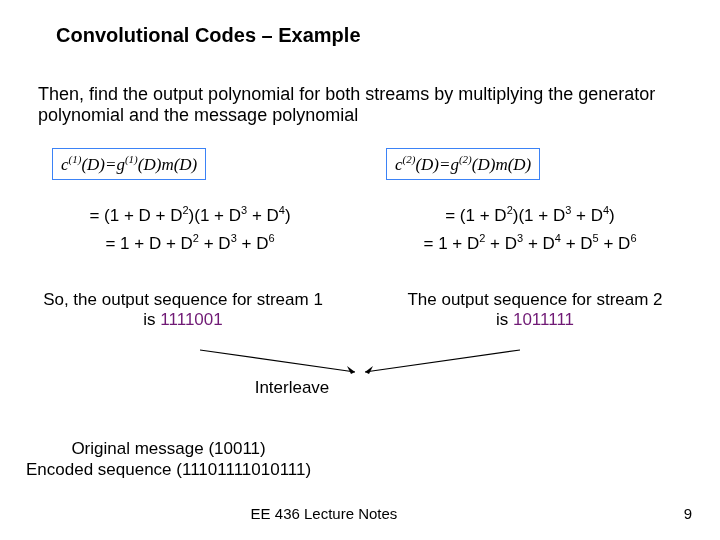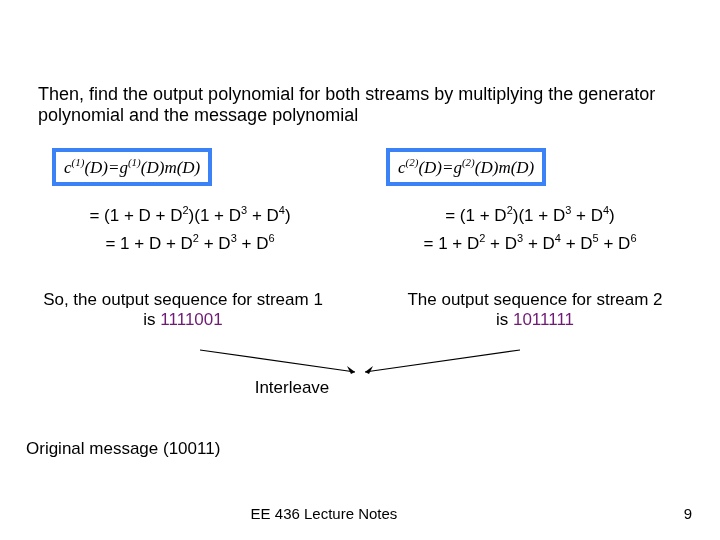--- a/index.html
+++ b/index.html
@@ -28,21 +28,21 @@
   }
   .intro {
     position: absolute;
     top: 84px;
     left: 38px;
     right: 30px;
     font-size: 18px;
   }
   .formula-box {
     position: absolute;
-    border: 4px solid #3b82f6;
+    border: 1px solid #3b82f6;
     padding: 4px 8px;
     font-family: "Times New Roman", serif;
     font-size: 17px;
     font-style: italic;
     white-space: nowrap;
   }
   .fbox-left { top: 148px; left: 52px; }
   .fbox-right { top: 148px; left: 386px; }
   .sup { font-size: 11px; vertical-align: super; font-style: normal; }
   .isup { font-size: 11px; vertical-align: super; }
@@ -121,20 +121,21 @@
     right: 28px;
     bottom: 18px;
     font-size: 15px;
   }
 </style>
 </head>
 <body>
 
 <div class="slide">
 
+  <div class="title">Convolutional Codes – Example</div>
 
   <div class="intro">Then, find the output polynomial for both streams by multiplying the generator polynomial and the message polynomial</div>
 
   <div class="formula-box fbox-left">
     c<span class="isup">(1)</span>(D)=g<span class="isup">(1)</span>(D)m(D)
   </div>
   <div class="formula-box fbox-right">
     c<span class="isup">(2)</span>(D)=g<span class="isup">(2)</span>(D)m(D)
   </div>
 
@@ -172,18 +173,19 @@
       <line x1="340" y1="2" x2="185" y2="24" stroke="#000" stroke-width="1.2"></line>
       <polygon points="185,24 193,18 189,26" fill="#000"></polygon>
     </svg>
   </div>
 
   <div class="interleave-label">Interleave</div>
 
 
   <div class="orig">
     <div>Original message (10011)</div>
+    <div>Encoded sequence (11101111010111)</div>
   </div>
 
   <div class="footer">EE 436 Lecture Notes</div>
   <div class="pagenum">9</div>
 
 </div>
 
 </body></html>

